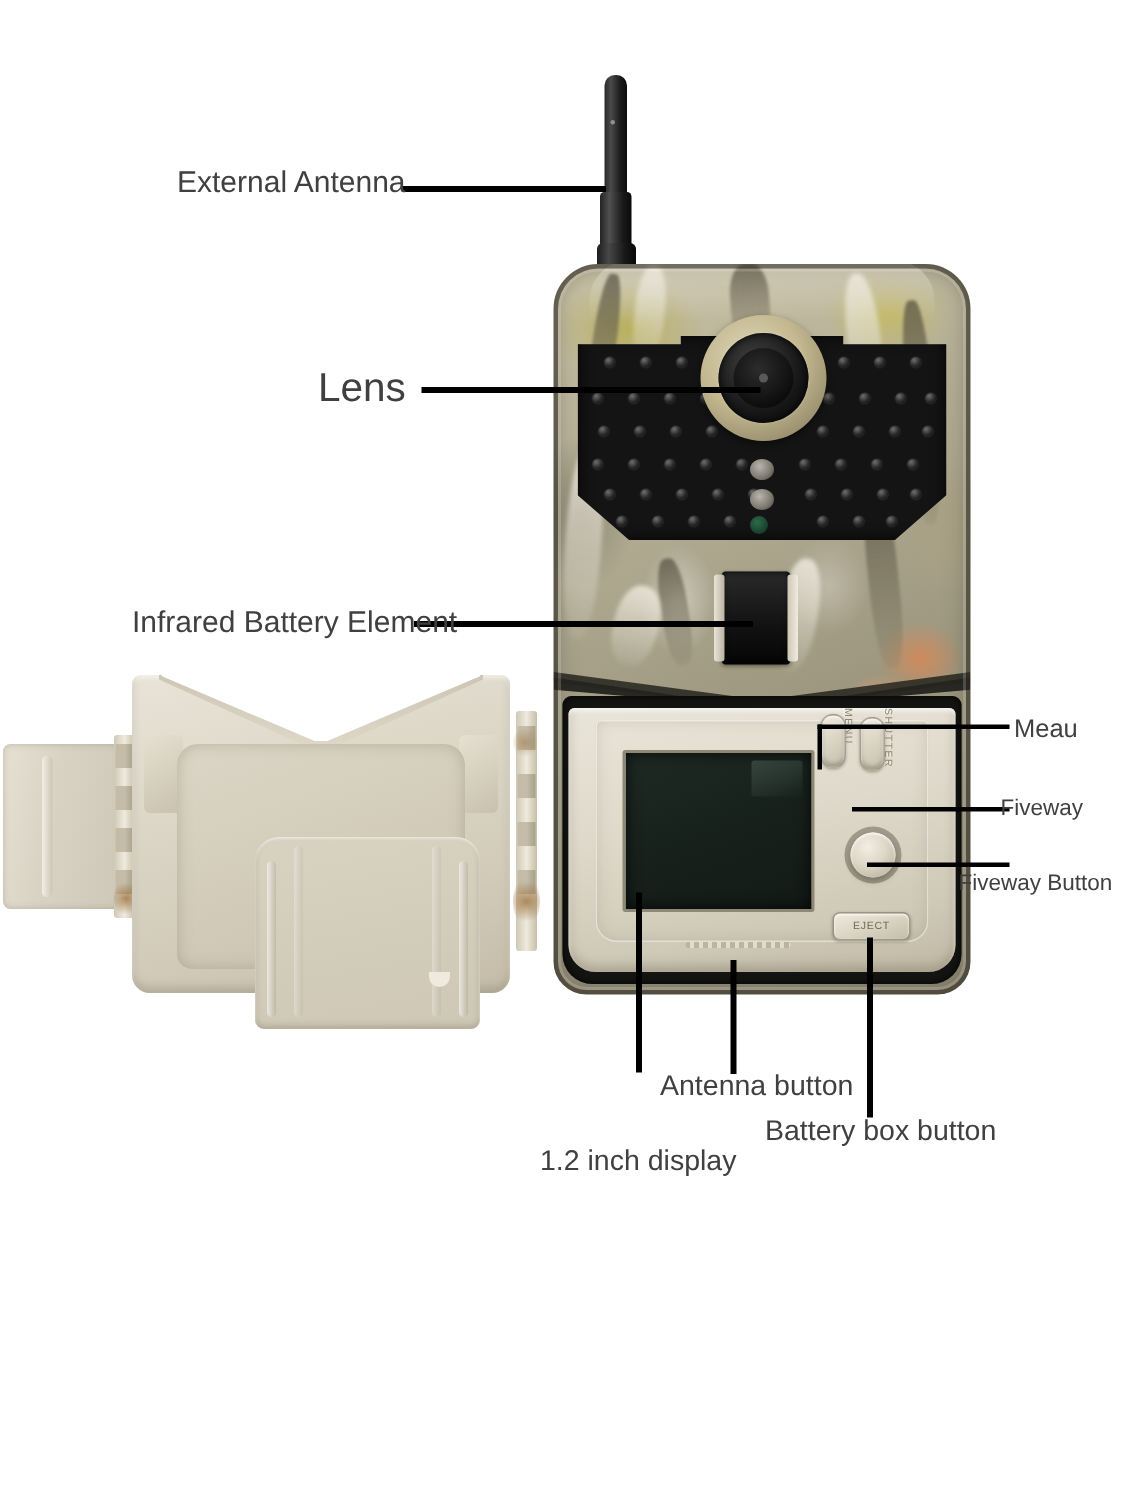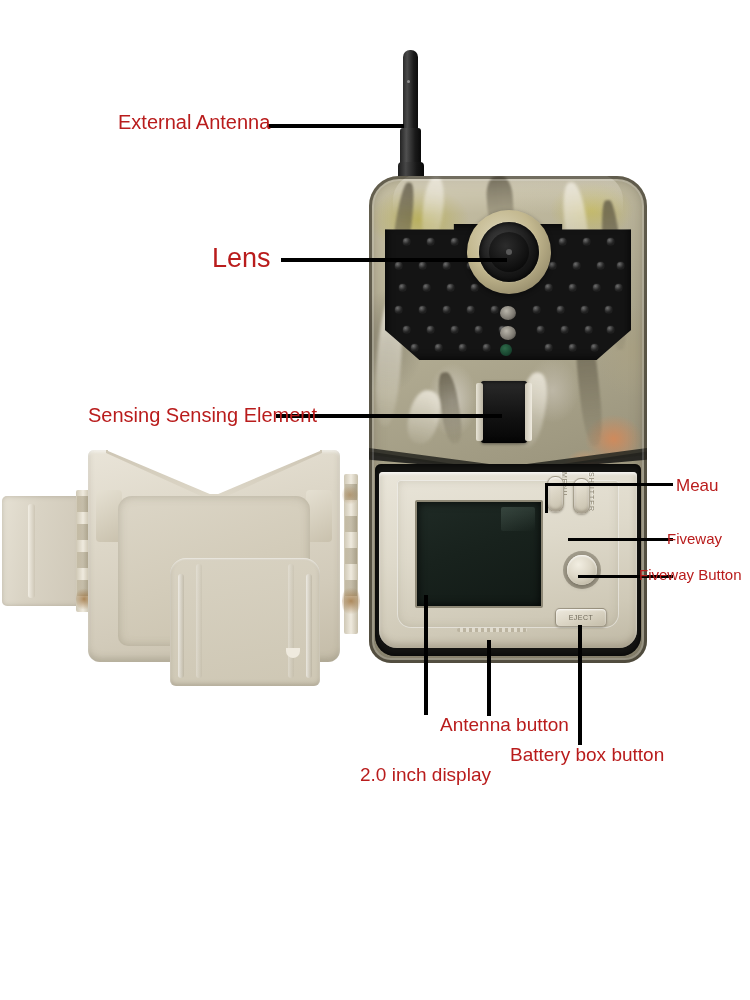--- a/index.html
+++ b/index.html
@@ -15,32 +15,32 @@
     position: relative;
     width: 750px;
     height: 1000px;
     background: #ffffff;
     overflow: hidden;
   }
 
   
   .label {
     position: absolute;
-    color: #b91c1c;
+    color: #404040;
     font-family: "Liberation Sans", sans-serif;
     white-space: nowrap;
     line-height: 1;
     font-weight: 400;
   }
   .lbl-antenna   { left: 118px; top: 112px;  font-size: 20px; }
   .lbl-lens      { left: 212px; top: 245px;  font-size: 27px; }
   .lbl-ir        { left: 88px;  top: 405px;  font-size: 20px; }
   .lbl-meau      { left: 676px; top: 477px;  font-size: 17px; }
   .lbl-shunt     { left: 667px; top: 531px;  font-size: 15px; }
-  .lbl-fiveway   { left: 639px; top: 567px;  font-size: 15px; }
+  .lbl-fiveway   { left: 639px; top: 581px;  font-size: 15px; }
   .lbl-switch    { left: 440px; top: 715px;  font-size: 19px; }
   .lbl-battery   { left: 510px; top: 745px;  font-size: 19px; }
   .lbl-display   { left: 360px; top: 765px;  font-size: 19px; }
 
   
   .lead {
     position: absolute;
     background: #000000;
   }
   .lead-h { height: 4px; }
@@ -659,21 +659,21 @@
   <div class="lead lead-h ld-meau"></div>
   <div class="lead lead-v ld-meau-v"></div>
   <div class="lead lead-h ld-shunt"></div>
   <div class="lead lead-h ld-fiveway"></div>
   <div class="lead lead-v ld-switch"></div>
   <div class="lead lead-v ld-battery"></div>
   <div class="lead lead-v ld-display"></div>
 
   <div class="label lbl-antenna">External Antenna</div>
   <div class="label lbl-lens">Lens</div>
-  <div class="label lbl-ir">Sensing Sensing Element</div>
+  <div class="label lbl-ir">Infrared Battery Element</div>
   <div class="label lbl-meau">Meau</div>
   <div class="label lbl-shunt">Fiveway</div>
   <div class="label lbl-fiveway">Fiveway Button</div>
   <div class="label lbl-switch">Antenna button</div>
   <div class="label lbl-battery">Battery box button</div>
-  <div class="label lbl-display">2.0 inch display</div>
+  <div class="label lbl-display">1.2 inch display</div>
 
 </div>
 
 </body></html>

